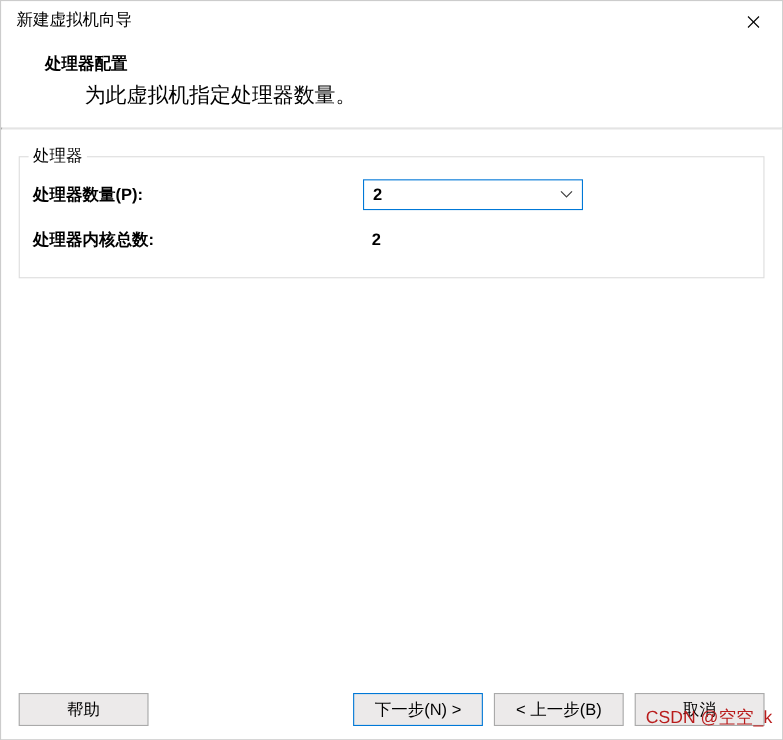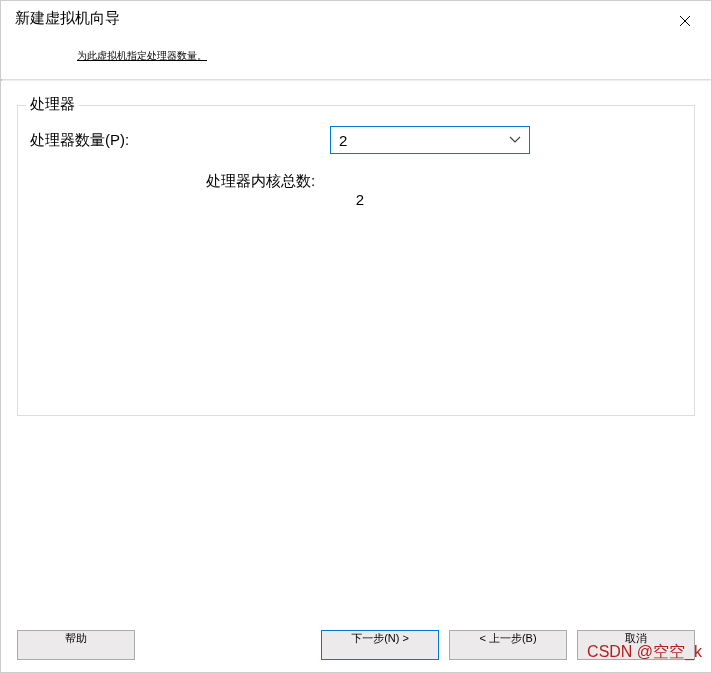--- a/index.html
+++ b/index.html
@@ -38,22 +38,21 @@
     .header-section {
       padding: 10px 40px 16px 40px;
     }
     .header-title {
       font-weight: bold;
       font-size: 15px;
       margin-bottom: 6px;
     }
     .header-desc {
       padding-left: 36px;
-      font-size: 10px;
-      text-decoration: underline;
+      font-size: 19px;
     }
     .separator {
       border-top: 1px solid #ddd;
       margin: 0;
     }
     .content {
       padding: 24px 16px;
       flex: 1;
     }
     .group {
@@ -66,22 +65,23 @@
       top: -11px;
       left: 8px;
       background: #fff;
       padding: 0 4px;
       font-size: 15px;
     }
     .form-row {
       display: flex;
       align-items: center;
       margin-bottom: 18px;
-    }
-    .form-row:last-child { margin-bottom: 0; flex-direction: column; }
+      font-weight: bold;
+    }
+    .form-row:last-child { margin-bottom: 0; }
     .form-label {
       width: 300px;
       font-size: 15px;
     }
     .form-control {
       flex: 0 0 200px;
     }
     .combo {
       display: flex;
       align-items: center;
@@ -107,22 +107,23 @@
       gap: 10px;
       align-items: center;
     }
     .button-bar .spacer { flex: 1; }
     .btn {
       height: 30px;
       min-width: 118px;
       border: 1px solid #aaa;
       background: #eceaea;
       display: flex;
+      align-items: center;
       justify-content: center;
-      font-size: 11px;
+      font-size: 15px;
       cursor: pointer;
       padding: 0 12px;
     }
     .btn.default {
       border: 1.5px solid #0078d7;
     }
     .watermark {
       position: absolute;
       right: 10px;
       bottom: 10px;
@@ -142,20 +143,21 @@
       <span>
         <svg viewBox="0 0 12 12">
             <line x1="1" y1="1" x2="11" y2="11" stroke="#000" stroke-width="1"></line>
             <line x1="11" y1="1" x2="1" y2="11" stroke="#000" stroke-width="1"></line>
           </svg>
       </span>
     </div>
   </div>
 
   <div class="header-section">
+    <div class="header-title">处理器配置</div>
     <div class="header-desc">为此虚拟机指定处理器数量。</div>
   </div>
 
   <hr class="separator">
 
   <div class="content">
     <div class="group">
       <span class="group-label">处理器</span>
 
       <div class="form-row">

